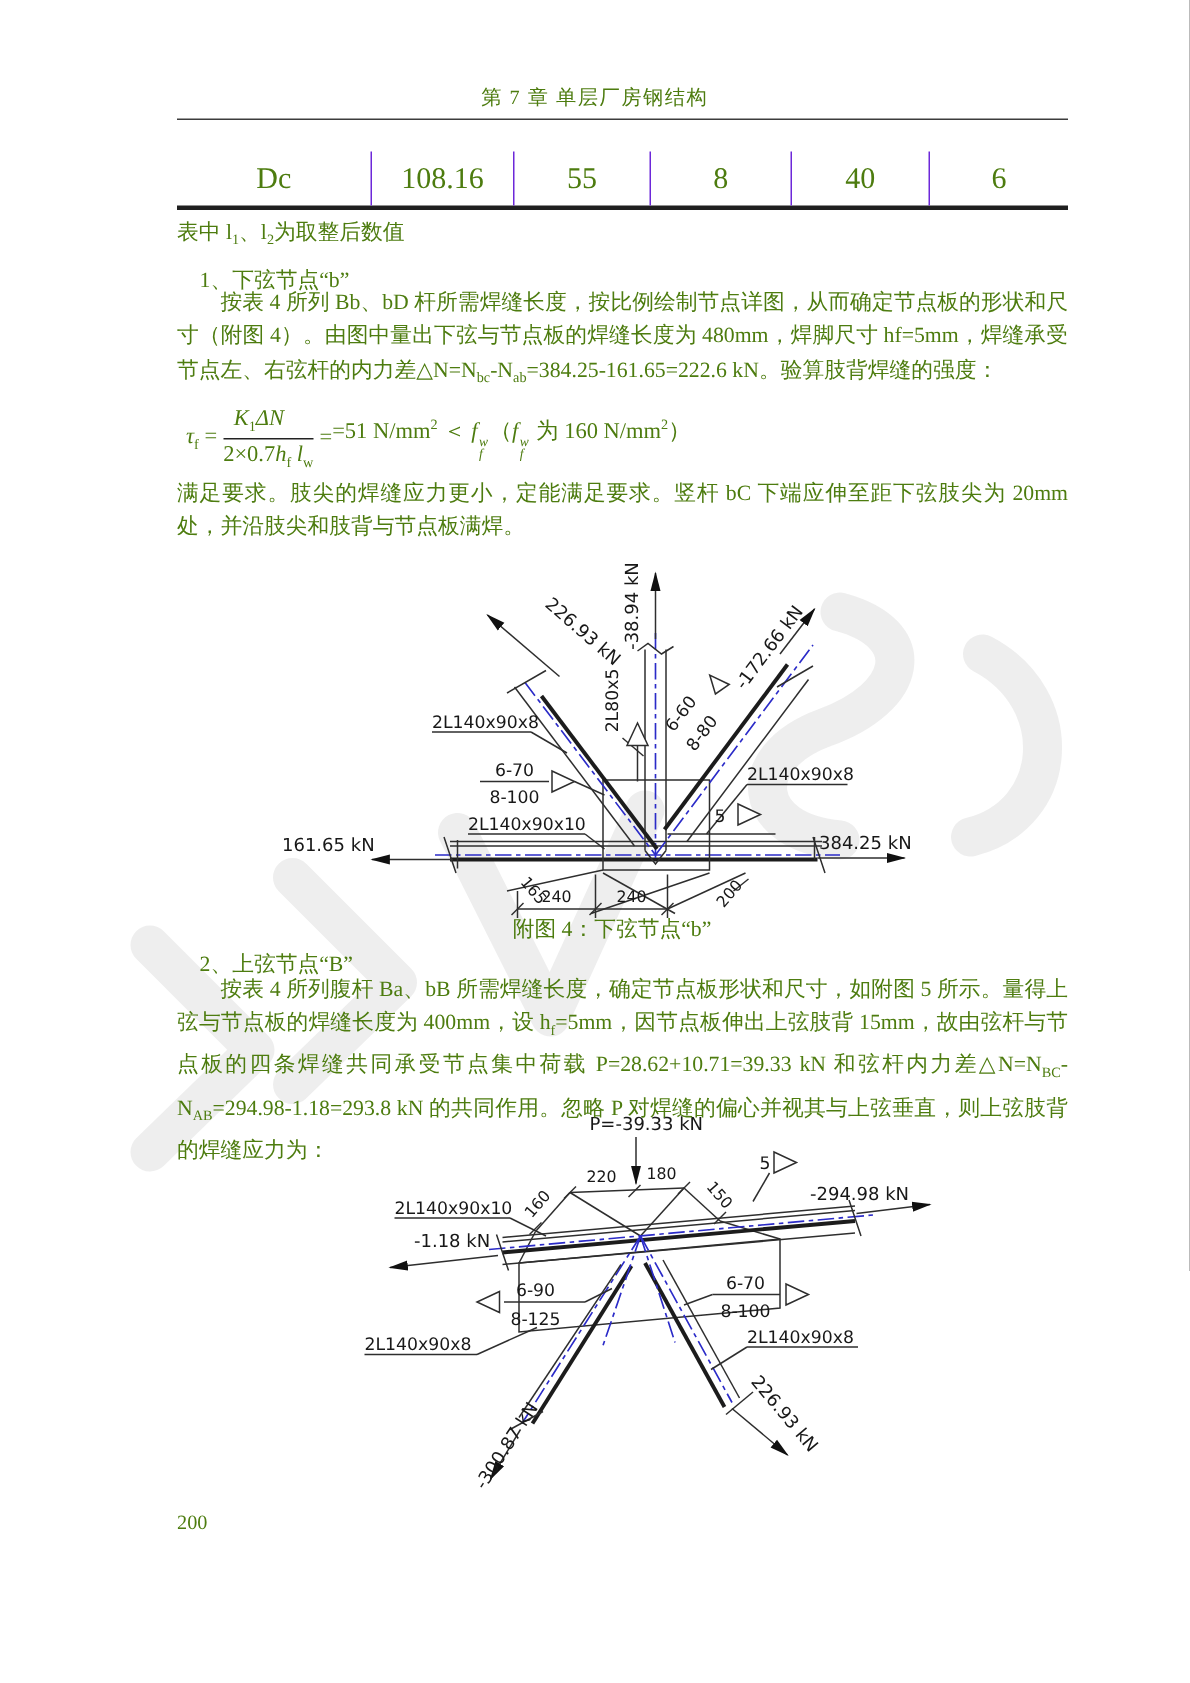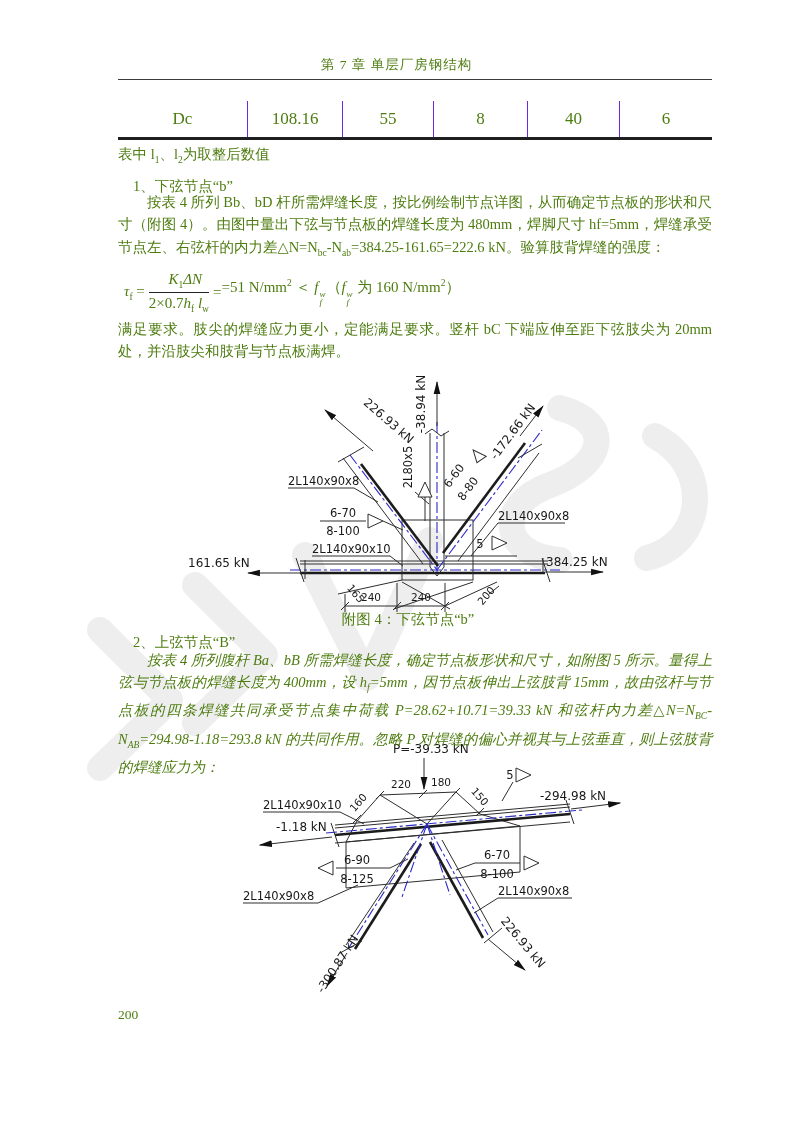--- a/index.html
+++ b/index.html
@@ -6,32 +6,32 @@
   .page{position:relative;width:793px;height:1122px;margin:0 auto;background:#ffffff;
         font-family:"Liberation Serif","DejaVu Serif",serif;color:#4d7c0f;overflow:hidden;}
   .abs{position:absolute;}
   
   .wm{position:absolute;left:55px;top:360px;z-index:0;pointer-events:none;}
   
   .hdr{left:0;top:56px;width:793px;text-align:center;font-size:13.5px;letter-spacing:1px;z-index:2;}
   .hdr-rule{left:118px;top:79px;width:594px;border-top:1.5px solid #3c3c3c;z-index:2;}
   
   .tbl{left:118px;top:101px;width:594px;height:36px;display:flex;border-bottom:3px solid #1f1f1f;z-index:2;}
-  .tbl .cell{display:flex;align-items:center;justify-content:center;font-size:17px;height:100%;box-sizing:border-box;}
+  .tbl .cell{display:flex;align-items:center;justify-content:center;font-size:20px;height:100%;box-sizing:border-box;}
   .tbl .cell + .cell{border-left:1px solid #6d28d9;}
   .note{left:118px;top:145px;font-size:14.5px;z-index:2;}
   .h1{font-size:14.5px;z-index:2;}
   .body-p{width:594px;font-size:14.5px;line-height:22.3px;text-align:justify;margin:0;z-index:2;}
   .ind{text-indent:2em;}
   sub{font-size:9.5px;}
   sup{font-size:9.5px;}
   .it{font-style:italic;}
   
   .formula{left:124px;top:266px;width:600px;height:52px;display:flex;align-items:center;font-size:15px;z-index:2;}
-  .frac{display:inline-block;text-align:right;vertical-align:middle;margin:0 4px;}
+  .frac{display:inline-block;text-align:left;vertical-align:middle;margin:0 4px;}
   .frac .num{display:block;border-bottom:1px solid #222;padding:0 7px 2px;}
   .frac .den{display:block;padding-top:2px;}
   .ss{display:inline-flex;flex-direction:column;align-items:flex-start;vertical-align:-5px;
       font-size:9px;line-height:8.5px;font-style:italic;margin-left:1px;margin-right:1px;}
   .caption{font-size:14.5px;text-align:center;z-index:2;}
   .pageno{left:118px;top:1007px;font-size:13.5px;z-index:2;}
   
   svg{z-index:1;}
   .ln{stroke:#2e2e2e;stroke-width:1;fill:none;}
   .thk{stroke:#1c1c1c;stroke-width:2.6;fill:none;}
@@ -177,21 +177,21 @@
     <text class="dimt" x="281" y="231" text-anchor="middle">240</text>
     <line class="ln" x1="262" y1="210" x2="198" y2="224"></line>
     <text class="dimt" transform="translate(213,226) rotate(50)" text-anchor="middle">165</text>
     <line class="ln" x1="305" y1="236" x2="357" y2="212"></line>
     <line class="ln" x1="349" y1="224" x2="359" y2="216"></line>
     <text class="dimt" transform="translate(349,228) rotate(-50)" text-anchor="middle">200</text>
   </svg>
   <div class="abs caption" style="left:258px;top:610px;width:300px;">附图 4：下弦节点“b”</div>
 
   <div class="abs h1" style="left:133px;top:633px;">2、上弦节点“B”</div>
-  <p class="abs body-p ind" style="left:118px;top:649px;font-style:italic;"><span>按表 4 所列腹杆 Ba、bB 所需焊缝长度，确定节点板形状和尺寸，如附图 5 所示。量得上弦与节点板的焊缝长度为 400mm，设 h</span><sub>f</sub><span>=5mm，因节点板伸出上弦肢背 15mm，故由弦杆与节点板的四条焊缝共同承受节点集中荷载 P=28.62+10.71=39.33 kN 和弦杆内力差△N=N</span><sub>BC</sub><span>-N</span><sub>AB</sub><span>=294.98-1.18=293.8 kN 的共同作用。忽略 P 对焊缝的偏心并视其与上弦垂直，则上弦肢背的焊缝应力为：</span></p>
+  <p class="abs body-p ind" style="left:118px;top:649px;"><span>按表 4 所列腹杆 Ba、bB 所需焊缝长度，确定节点板形状和尺寸，如附图 5 所示。量得上弦与节点板的焊缝长度为 400mm，设 h</span><sub>f</sub><span>=5mm，因节点板伸出上弦肢背 15mm，故由弦杆与节点板的四条焊缝共同承受节点集中荷载 P=28.62+10.71=39.33 kN 和弦杆内力差△N=N</span><sub>BC</sub><span>-N</span><sub>AB</sub><span>=294.98-1.18=293.8 kN 的共同作用。忽略 P 对焊缝的偏心并视其与上弦垂直，则上弦肢背的焊缝应力为：</span></p>
 
   <svg class="abs" style="left:150px;top:737px;" width="545" height="262" viewBox="0 0 545 262">
     <defs>
       <marker id="a5" viewBox="0 0 12 8" refX="11" refY="4" markerWidth="13" markerHeight="9" orient="auto">
         <path d="M0,0.9 L12,4 L0,7.1 Z" fill="#111"></path>
       </marker>
     </defs>
 
     <text class="lbl2" x="243" y="16">P=-39.33 kN</text>
     <line class="ln" x1="274" y1="21" x2="274" y2="52" marker-end="url(#a5)" stroke-width="1.4"></line>

